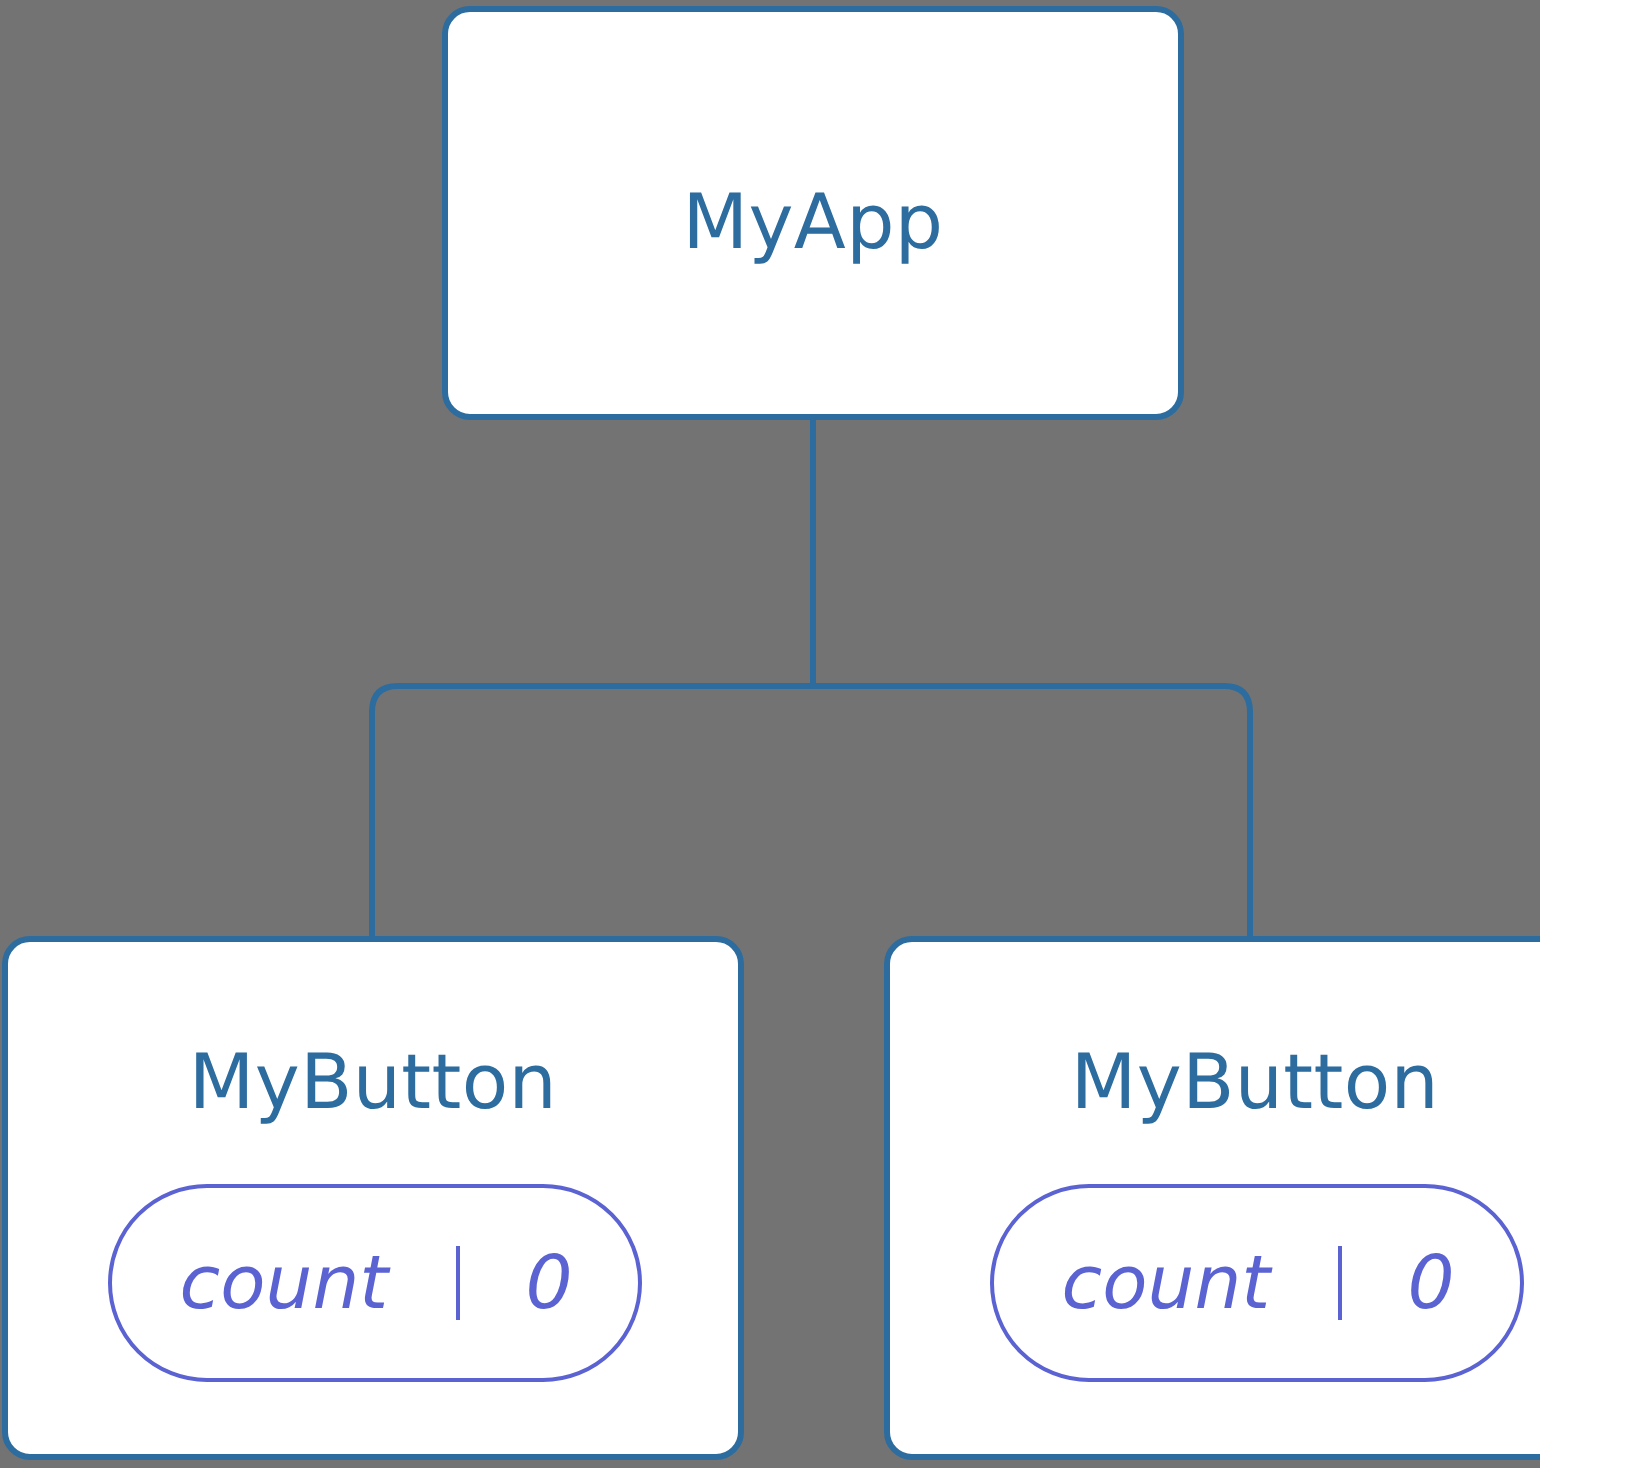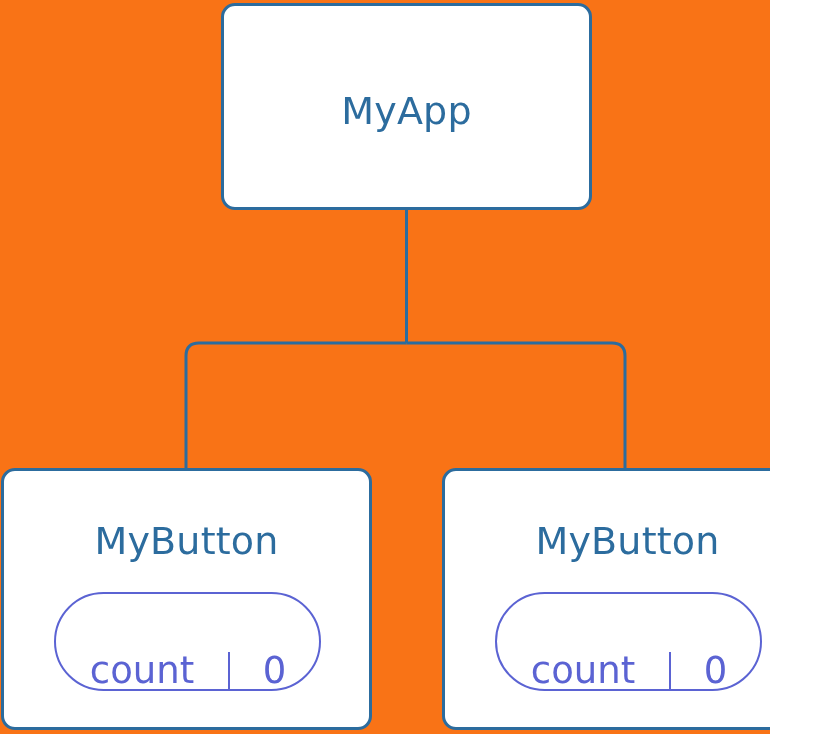--- a/index.html
+++ b/index.html
@@ -9,21 +9,21 @@
   body {
     width: 814px;
     height: 734px;
     overflow: hidden;
     font-family: "DejaVu Sans", "Liberation Sans", sans-serif;
   }
   #canvas {
     position: relative;
     width: 770px;
     height: 734px;
-    background: #f97316;
+    background: #737373;
     overflow: hidden;
   }
   #connectors {
     position: absolute;
     left: 0;
     top: 0;
     width: 814px;
     height: 734px;
     pointer-events: none;
   }
@@ -68,21 +68,22 @@
   .state-pill {
     position: absolute;
     top: 121px;
     left: 50px;
     width: 267px;
     height: 99px;
     border: 2.5px solid #5b63d3;
     border-radius: 50px;
     box-sizing: border-box;
     display: flex;
-    align-items: flex-end;
+    align-items: center;
+    font-style: italic;
   }
   .state-key {
     width: 174px;
     display: flex;
     align-items: center;
     justify-content: center;
     border-right: 2.5px solid #5b63d3;
     box-sizing: border-box;
   }
   .state-val {

